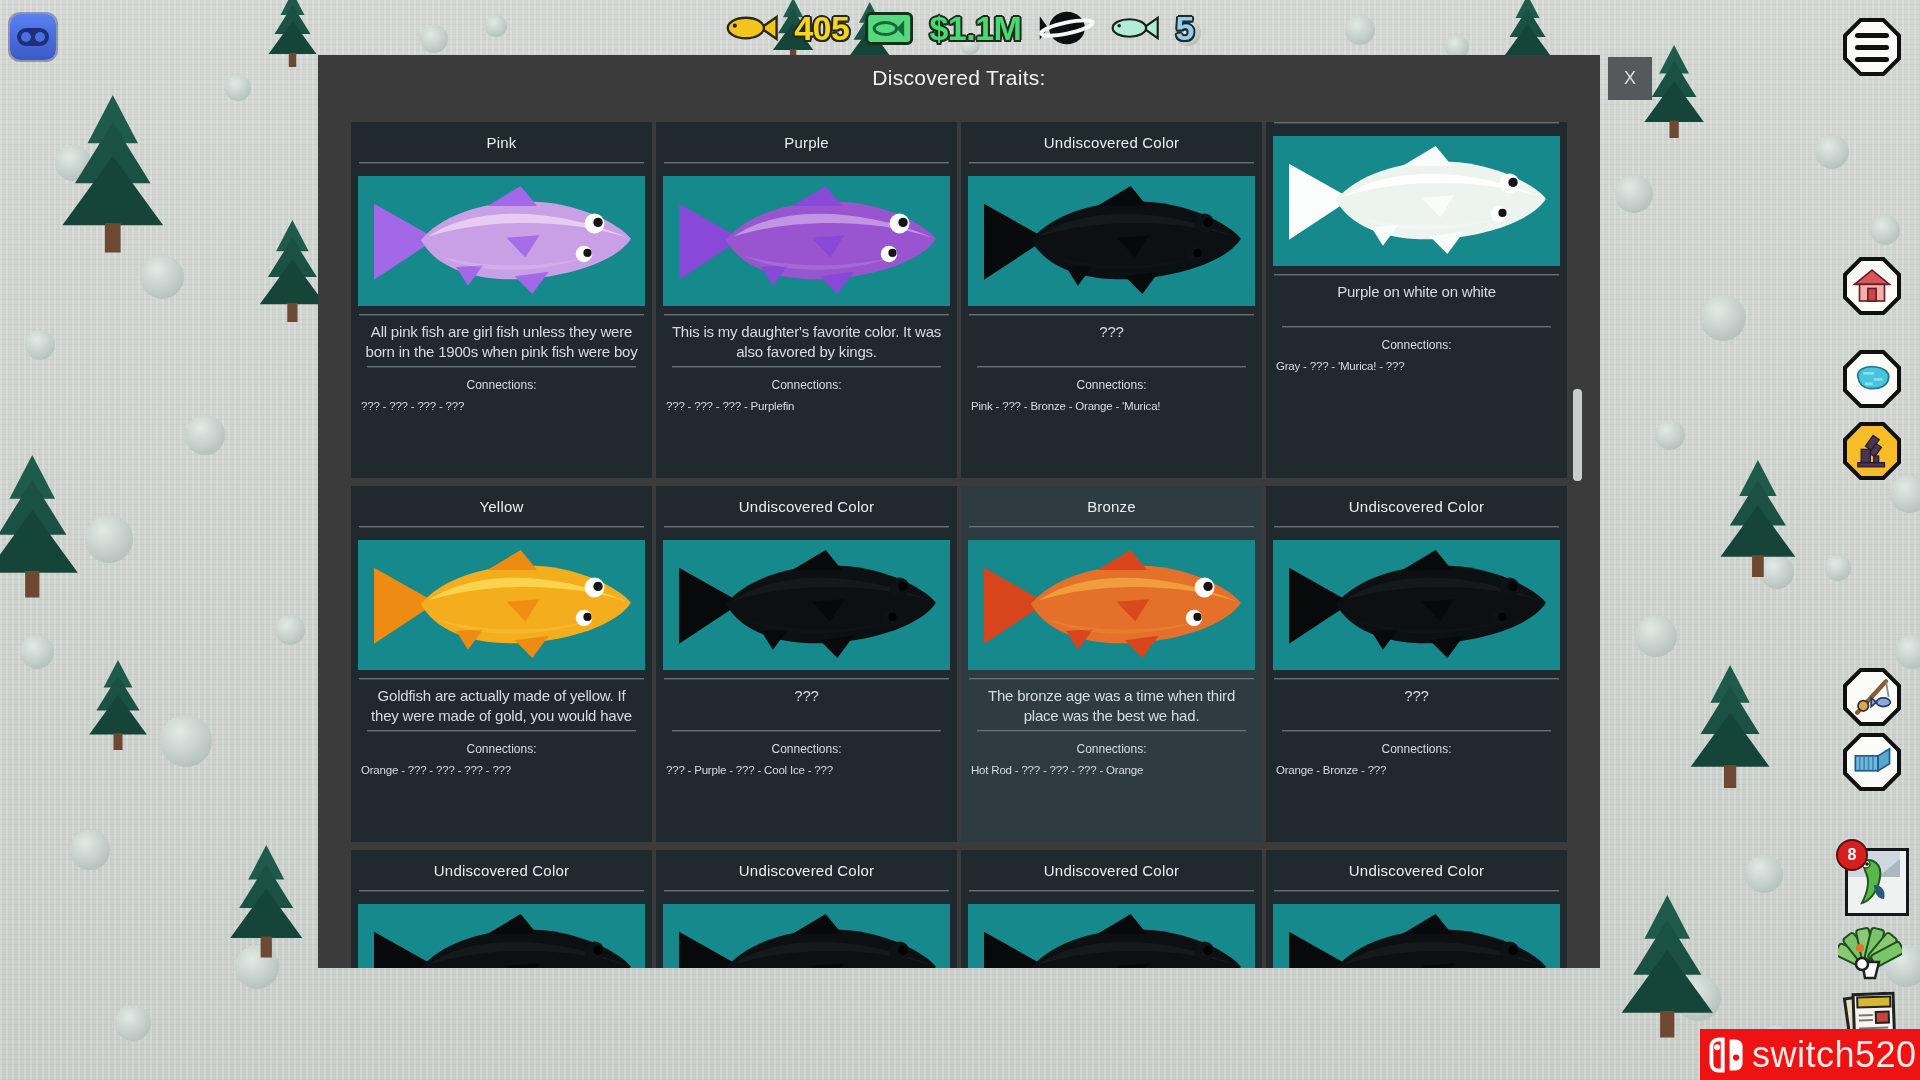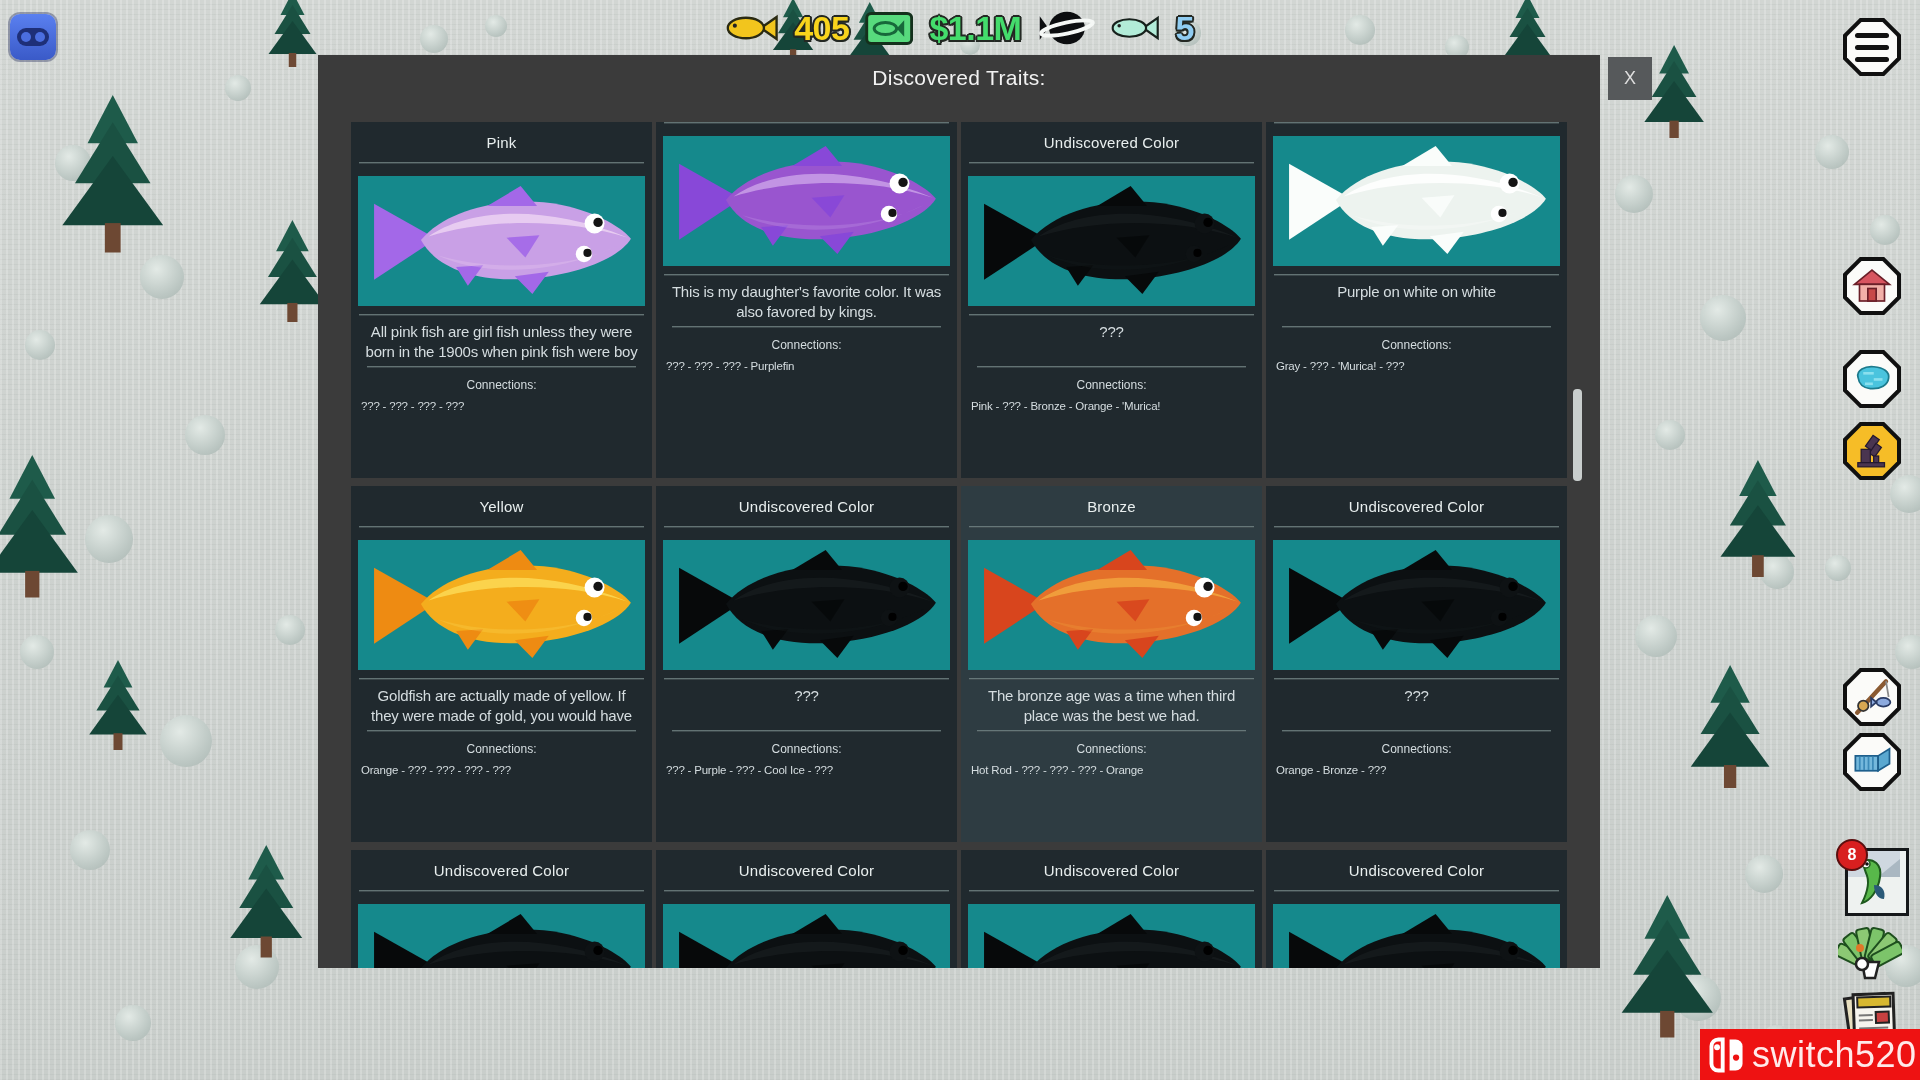--- a/index.html
+++ b/index.html
@@ -264,20 +264,21 @@
             <circle cx="376" cy="126" r="7" fill="#141414"></circle>
 </svg>
         </div>
         <div class="divider"></div>
         <div class="card-desc">All pink fish are girl fish unless they were born in the 1900s when pink fish were boy fish.</div>
         <div class="divider inset"></div>
         <div class="conn-label">Connections:</div>
         <div class="conn-line">??? - ??? - ??? - ???</div>
       </div>
       <div class="card">
+        <div class="card-title">Purple</div>
         <div class="divider"></div>
         <div class="tank" style="background: rgb(21, 137, 140);">
 <svg viewBox="0 0 460 210">
   <polygon points="12,42 118,102 12,172" fill="#8848d8"></polygon>
   <path d="M92,104 C140,46 250,28 330,44 C395,57 438,86 450,102 C432,132 368,162 278,170 C185,177 118,152 92,104 Z" fill="#9955cf"></path>
   <path d="M105,98 C170,52 300,40 445,100 C340,66 200,68 105,98 Z" fill="#c9a0e8" opacity="0.85"></path>
   <polygon points="205,46 262,12 290,46" fill="#8848d8"></polygon>
   <polygon points="252,166 282,196 310,158" fill="#8848d8"></polygon>
   <polygon points="152,150 172,182 198,147" fill="#8848d8"></polygon>
   <polygon points="238,100 270,134 294,96" fill="#8848d8" opacity="0.92"></polygon>

